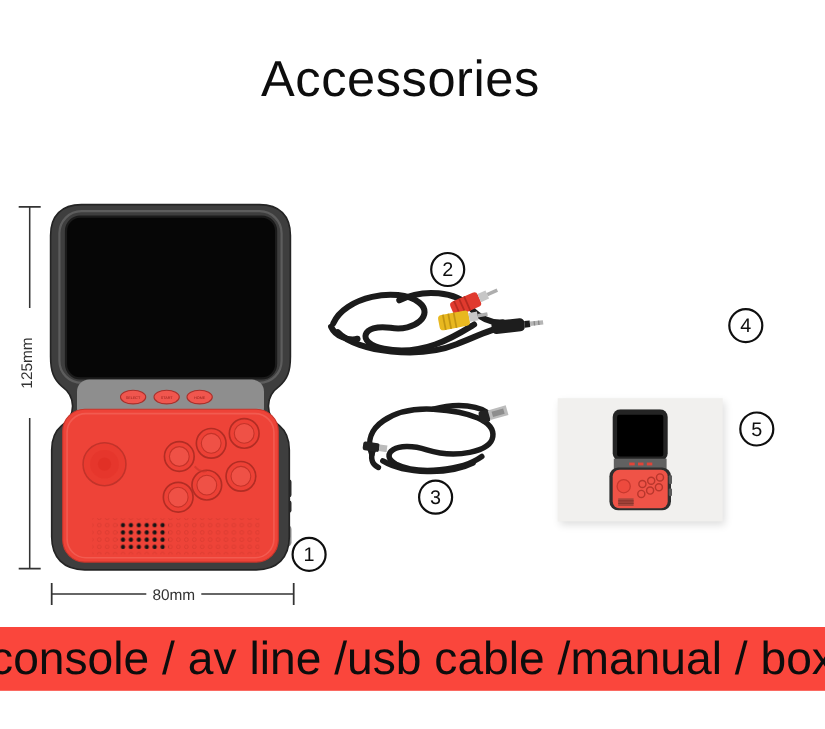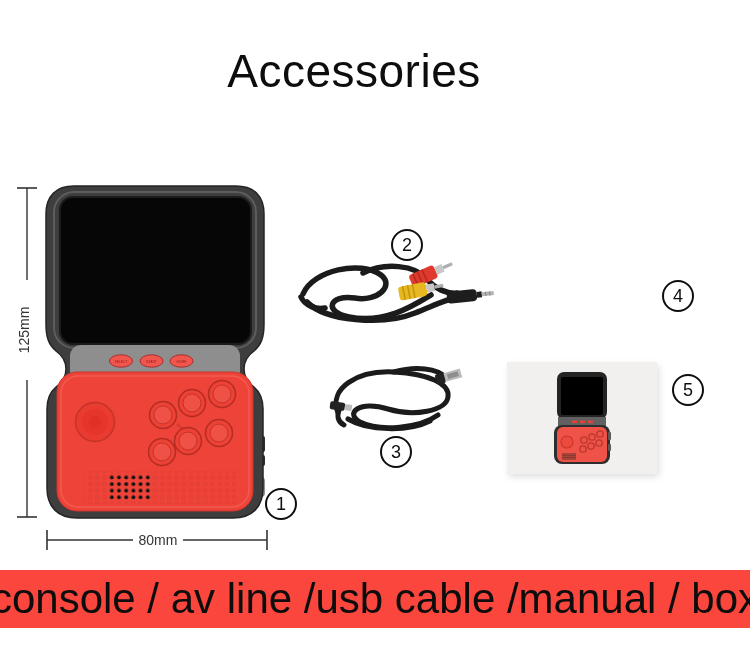--- a/index.html
+++ b/index.html
@@ -5,21 +5,21 @@
   * { margin: 0; padding: 0; box-sizing: border-box; }
   body { background: #ffffff; font-family: "Liberation Sans", sans-serif; }
   .page {
     position: relative;
     width: 750px; height: 663px;
     background: #ffffff;
     overflow: hidden;
   }
   .title {
     position: absolute;
-    left: 354px; top: 44px;
+    left: 364px; top: 44px;
     transform: translateX(-50%);
     font-size: 46px;
     color: #0d0d0d;
     white-space: nowrap;
     letter-spacing: 0.5px;
   }
   .abs { position: absolute; }
   .num-circle {
     position: absolute;
     width: 32px; height: 32px;

